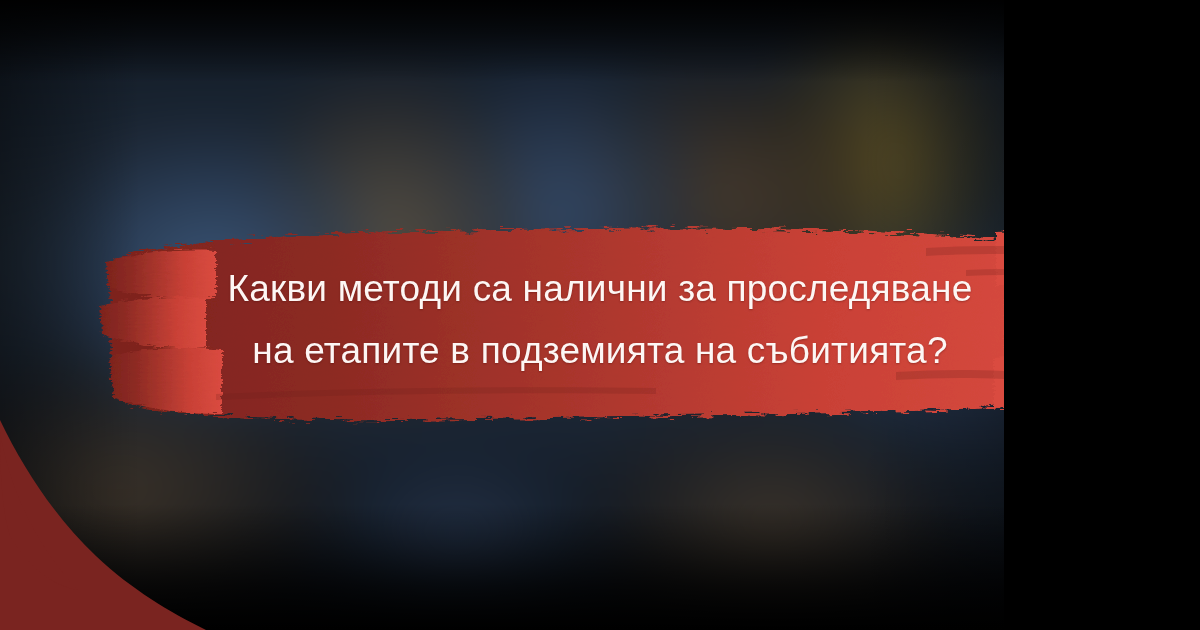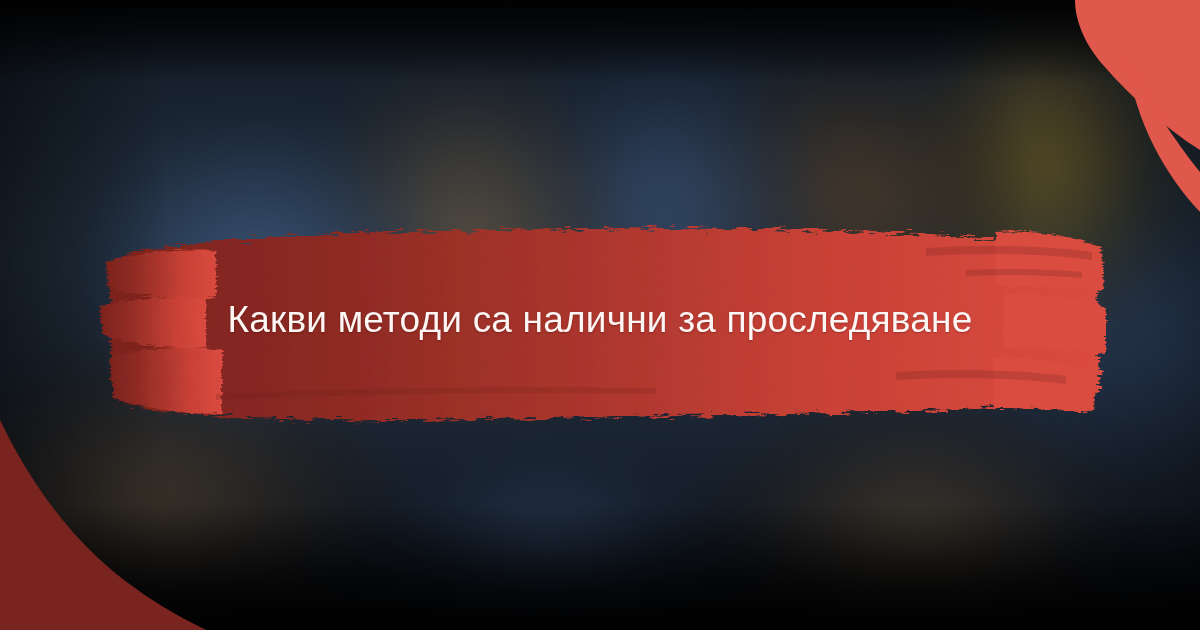--- a/index.html
+++ b/index.html
@@ -6,21 +6,21 @@
     margin: 0;
     padding: 0;
     background: #000;
   }
   body {
     font-family: "Liberation Sans", sans-serif;
   }
 
   .card {
     position: relative;
-    width: 1200px;
+    width: 1004px;
     height: 630px;
     overflow: hidden;
     background: #0a0c10;
   }
 
   
   .bg-photo {
     position: absolute;
     inset: -60px;
     background-color: #1c2a3c;
@@ -153,15 +153,16 @@
         <path fill="#5c1a15" d="M830,52 C890,48 950,50 996,56 L996,64 C950,58 890,56 830,60 Z"></path>
         <path fill="#5c1a15" d="M870,74 C910,72 950,73 986,76 L986,82 C950,79 910,78 870,80 Z"></path>
         <path fill="#5c1a15" d="M800,176 C860,172 920,174 970,180 L970,188 C920,182 860,180 800,184 Z"></path>
         <path fill="#6b1f18" d="M120,198 C260,192 420,190 560,192 L560,198 C420,196 260,198 120,204 Z"></path>
       </g>
     </svg>
   </div>
 
   <div class="banner-text">
     <div class="line">Какви методи са налични за проследяване</div>
+    <div class="line">на етапите в подземията на събитията?</div>
   </div>
 
 </div>
 
 </body></html>

